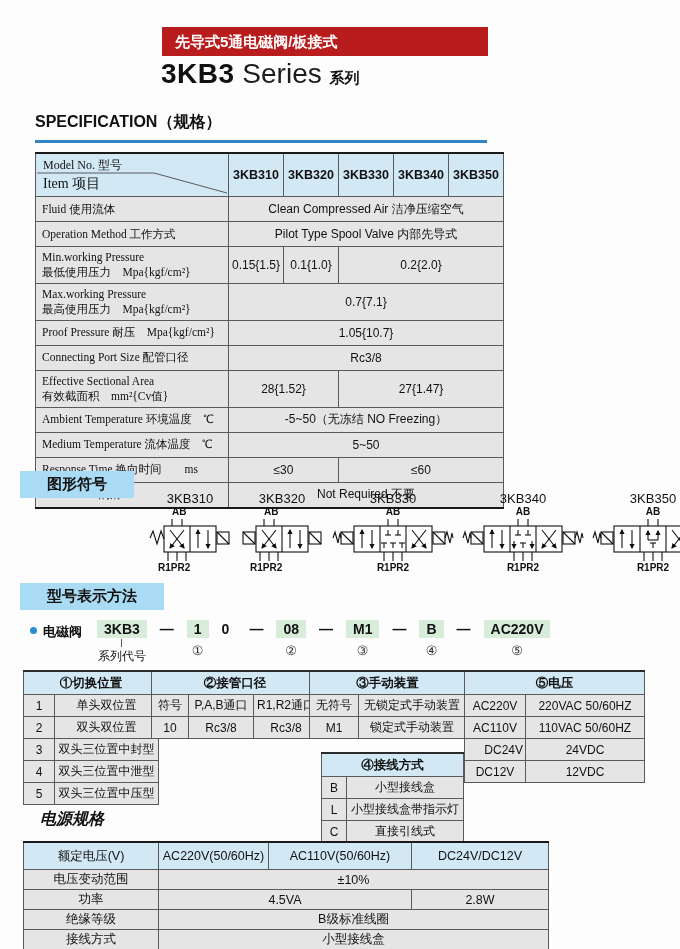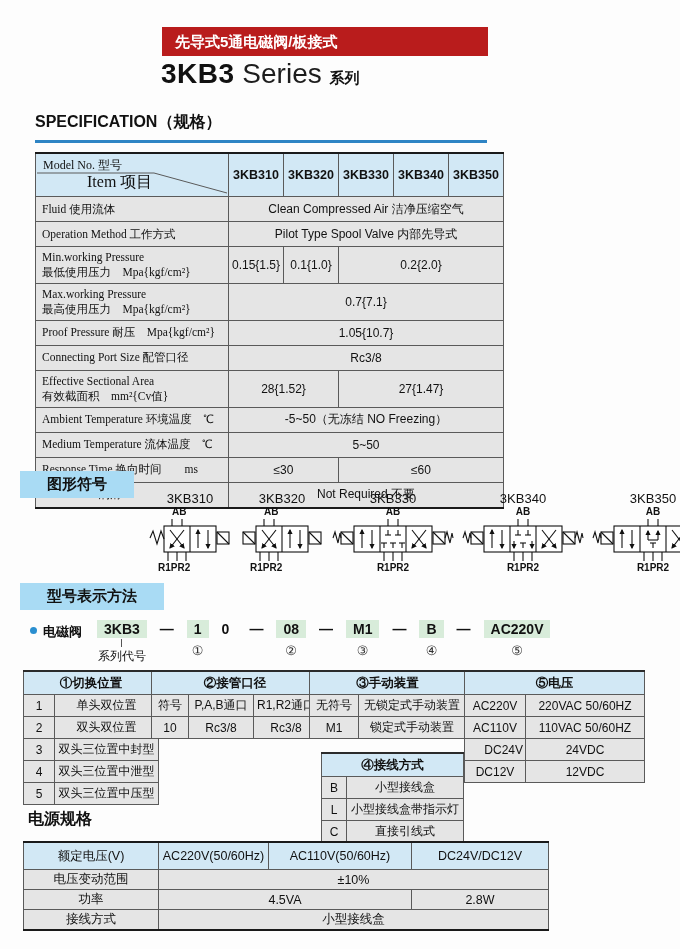--- a/index.html
+++ b/index.html
@@ -26,21 +26,21 @@
 
   
   .spec-table{position:absolute;left:35px;top:152px;width:452px;table-layout:fixed;
               border-top:2px solid #1a1a1a;border-bottom:2px solid #1a1a1a;font-size:11.5px;}
   .spec-table th.model{background:#d2e8f5;font-size:12.5px;font-weight:bold;height:40px;font-family:"Liberation Sans",sans-serif;}
   .spec-table td.lbl{font-family:"Liberation Serif",serif;text-align:left;padding:3px 6px;
                      white-space:pre-line;line-height:1.3;font-size:11.5px;}
   .spec-table td.val{text-align:center;padding:2px;font-size:12px;height:20px;}
   .corner{background:#d2e8f5;position:relative;padding:0;height:40px;}
   .corner .c-top{position:absolute;left:7px;top:3px;font-family:"Liberation Serif",serif;font-size:12px;}
-  .corner .c-bot{position:absolute;left:7px;bottom:3px;font-family:"Liberation Serif",serif;font-size:16px;margin-left:44px;}
+  .corner .c-bot{position:absolute;left:7px;bottom:3px;font-family:"Liberation Serif",serif;font-size:14px;}
   .corner svg{position:absolute;left:0;top:0;}
 
   
   .tag{position:absolute;background:#a9dbf4;font-weight:bold;font-size:15px;padding:4px 27px;}
 
   
   .symbols-row{position:absolute;left:148px;top:492px;display:flex;gap:8px;align-items:flex-start;}
   .sym{text-align:center;}
   .sym .name{font-size:13px;line-height:14px;margin-bottom:1px;}
   .sym .ab{font-size:10px;line-height:10px;font-weight:bold;}
@@ -65,21 +65,21 @@
   .opt{font-size:12px;position:absolute;top:0;border-top:2px solid #2b2b2b;}
   .opt td{text-align:center;padding:0 2px;height:21px;white-space:nowrap;}
   .opt td.hd{background:#d2e8f5;font-weight:bold;height:22px;font-size:12.5px;}
   #t-pos{left:0;}
   #t-port{left:128px;}
   #t-man{left:286px;}
   #t-wire{left:298px;top:82px;}
   #t-volt{left:441px;}
 
   
-  .power-head{position:absolute;left:28px;top:809px;font-size:16px;font-weight:bold;}
+  .power-head{position:absolute;left:40px;top:809px;font-size:16px;font-weight:bold;font-style:italic;}
   .power-table{position:absolute;left:23px;top:841px;width:505px;table-layout:fixed;font-size:12.5px;
                border-top:2px solid #1a1a1a;border-bottom:2px solid #1a1a1a;}
   .power-table td{text-align:center;height:17px;padding:1px 2px;white-space:nowrap;}
   .power-table td.hd{background:#d2e8f5;height:24px;}
 </style>
 </head>
 <body>
 
 <div class="page">
 
@@ -508,20 +508,24 @@
         </tr>
         <tr class="w">
           <td>电压变动范围</td>
           <td colspan="3">±10%</td>
         </tr>
         <tr class="g">
           <td>功率</td>
           <td colspan="2">4.5VA</td>
           <td colspan="1">2.8W</td>
         </tr>
+        <tr class="w">
+          <td>绝缘等级</td>
+          <td colspan="3">B级标准线圈</td>
+        </tr>
         <tr class="g">
           <td>接线方式</td>
           <td colspan="3">小型接线盒</td>
         </tr>
       </tbody>
   </table>
 
 </div>
 
 </body></html>

